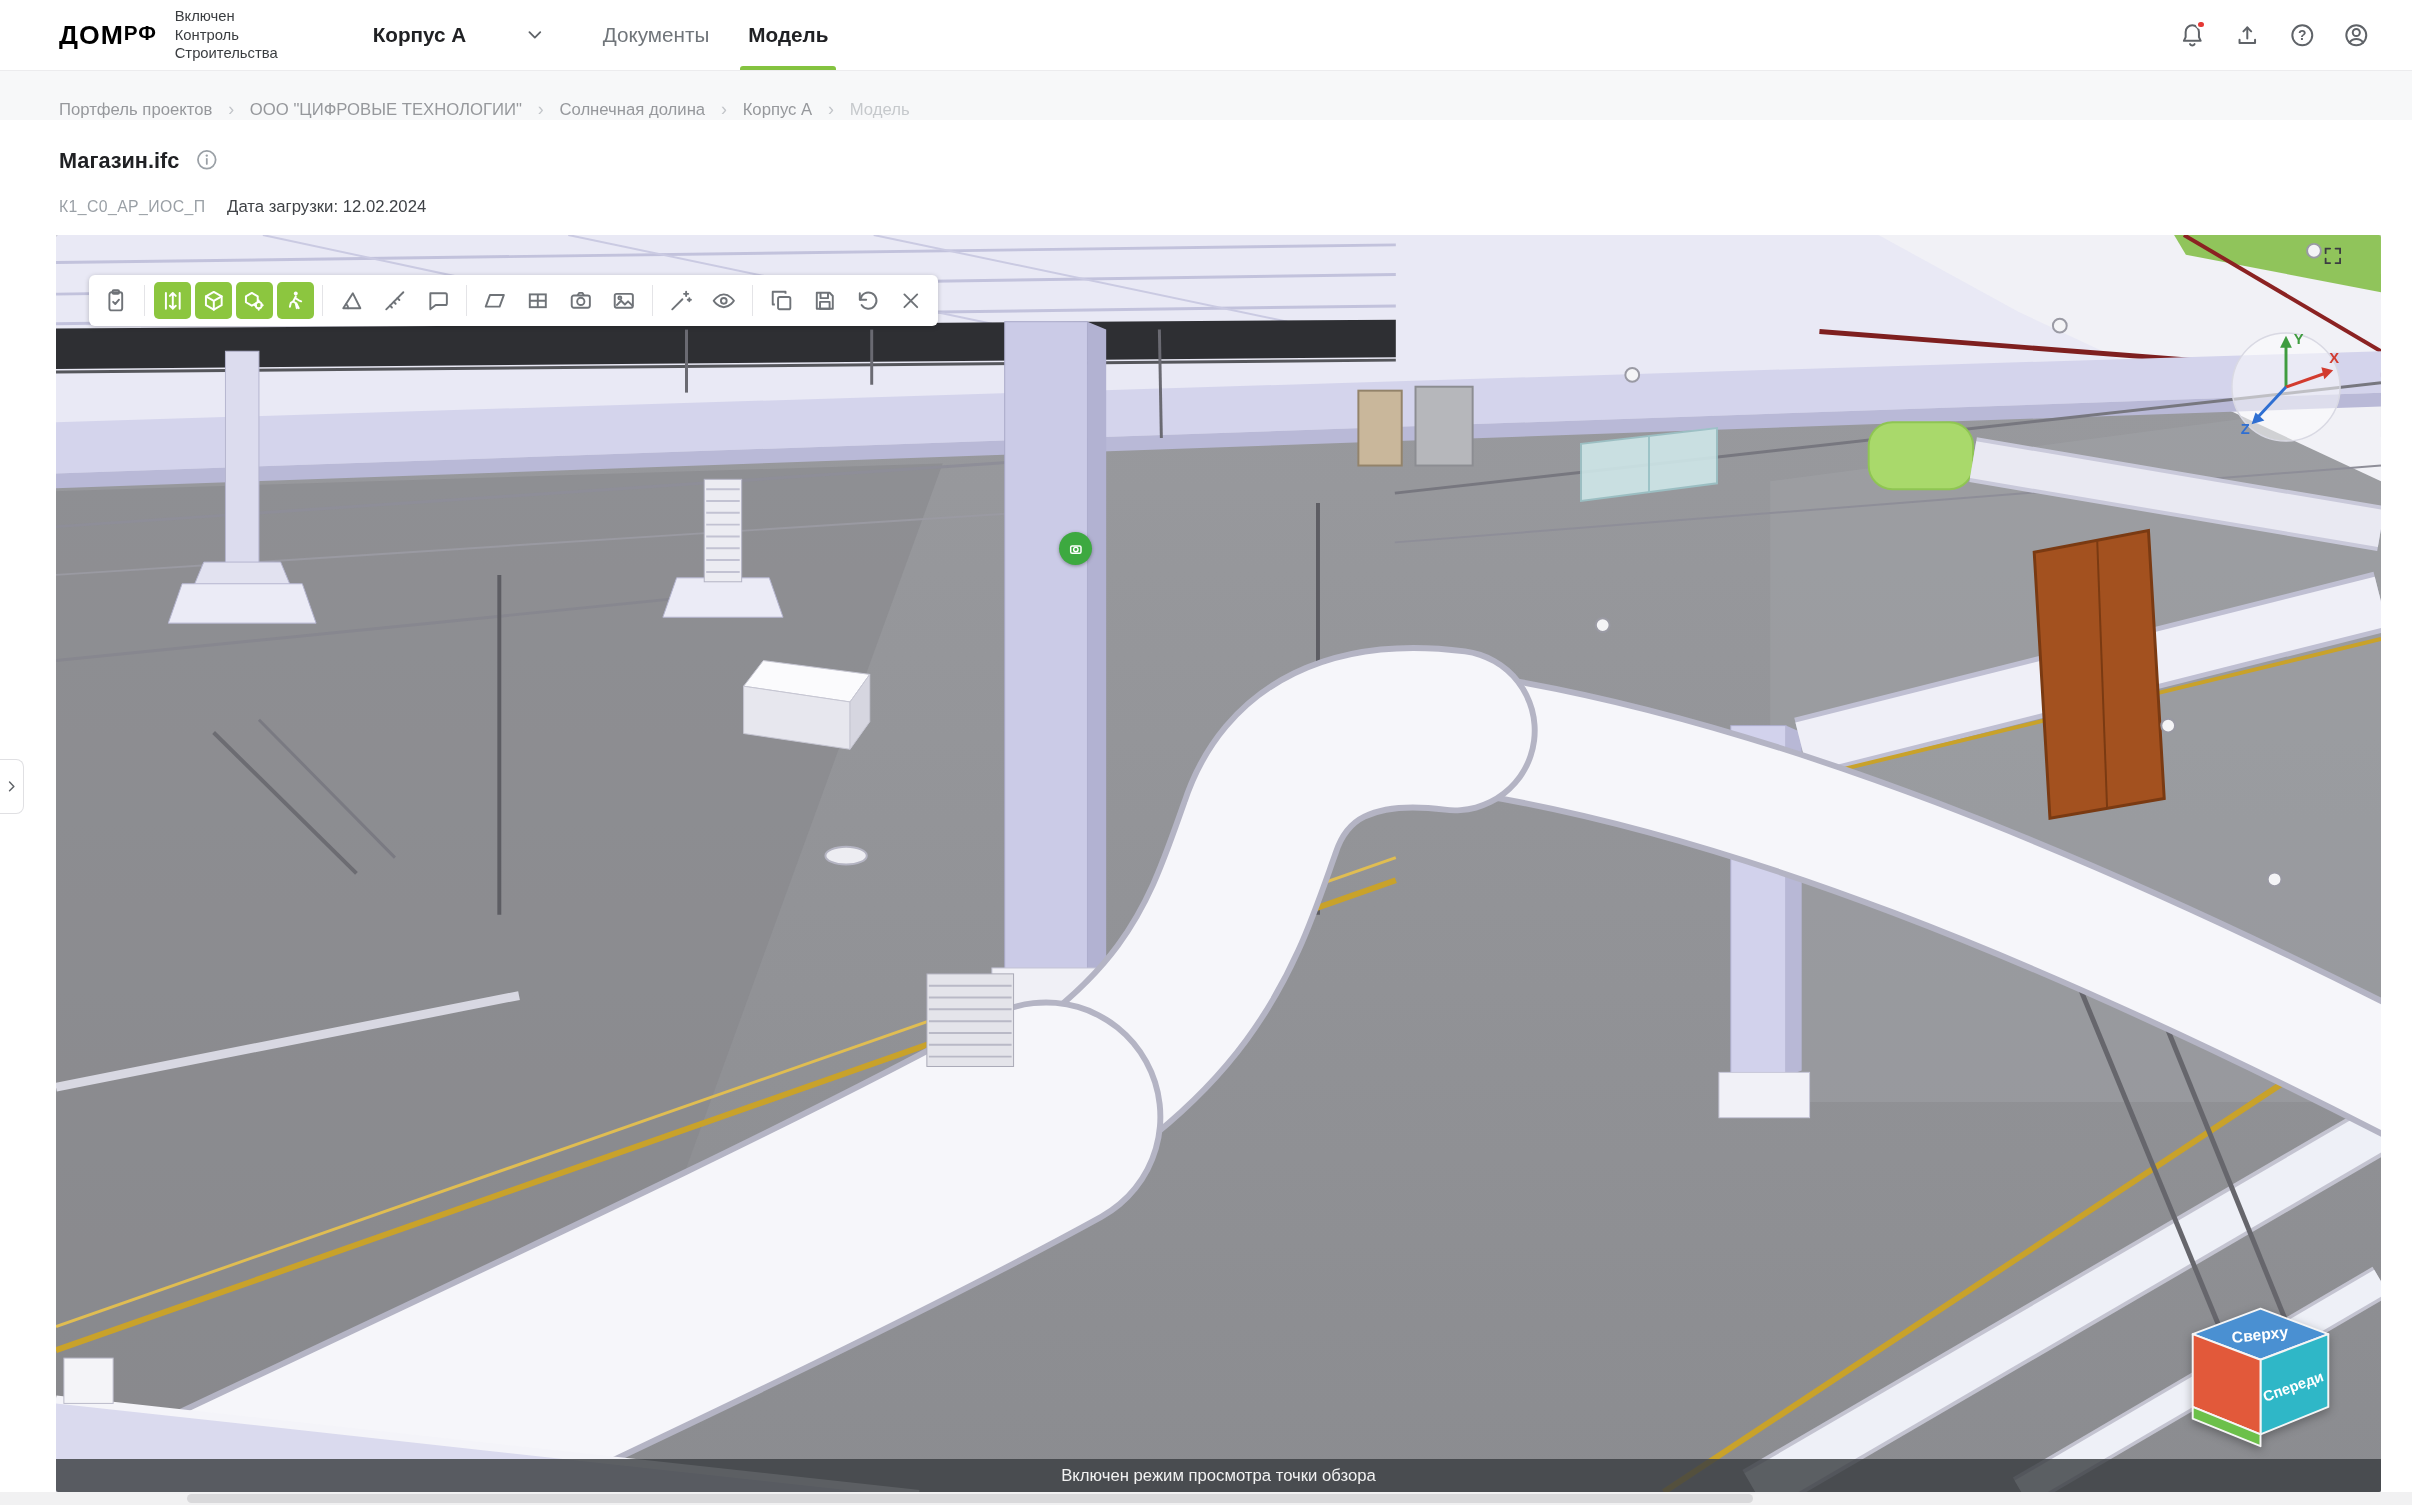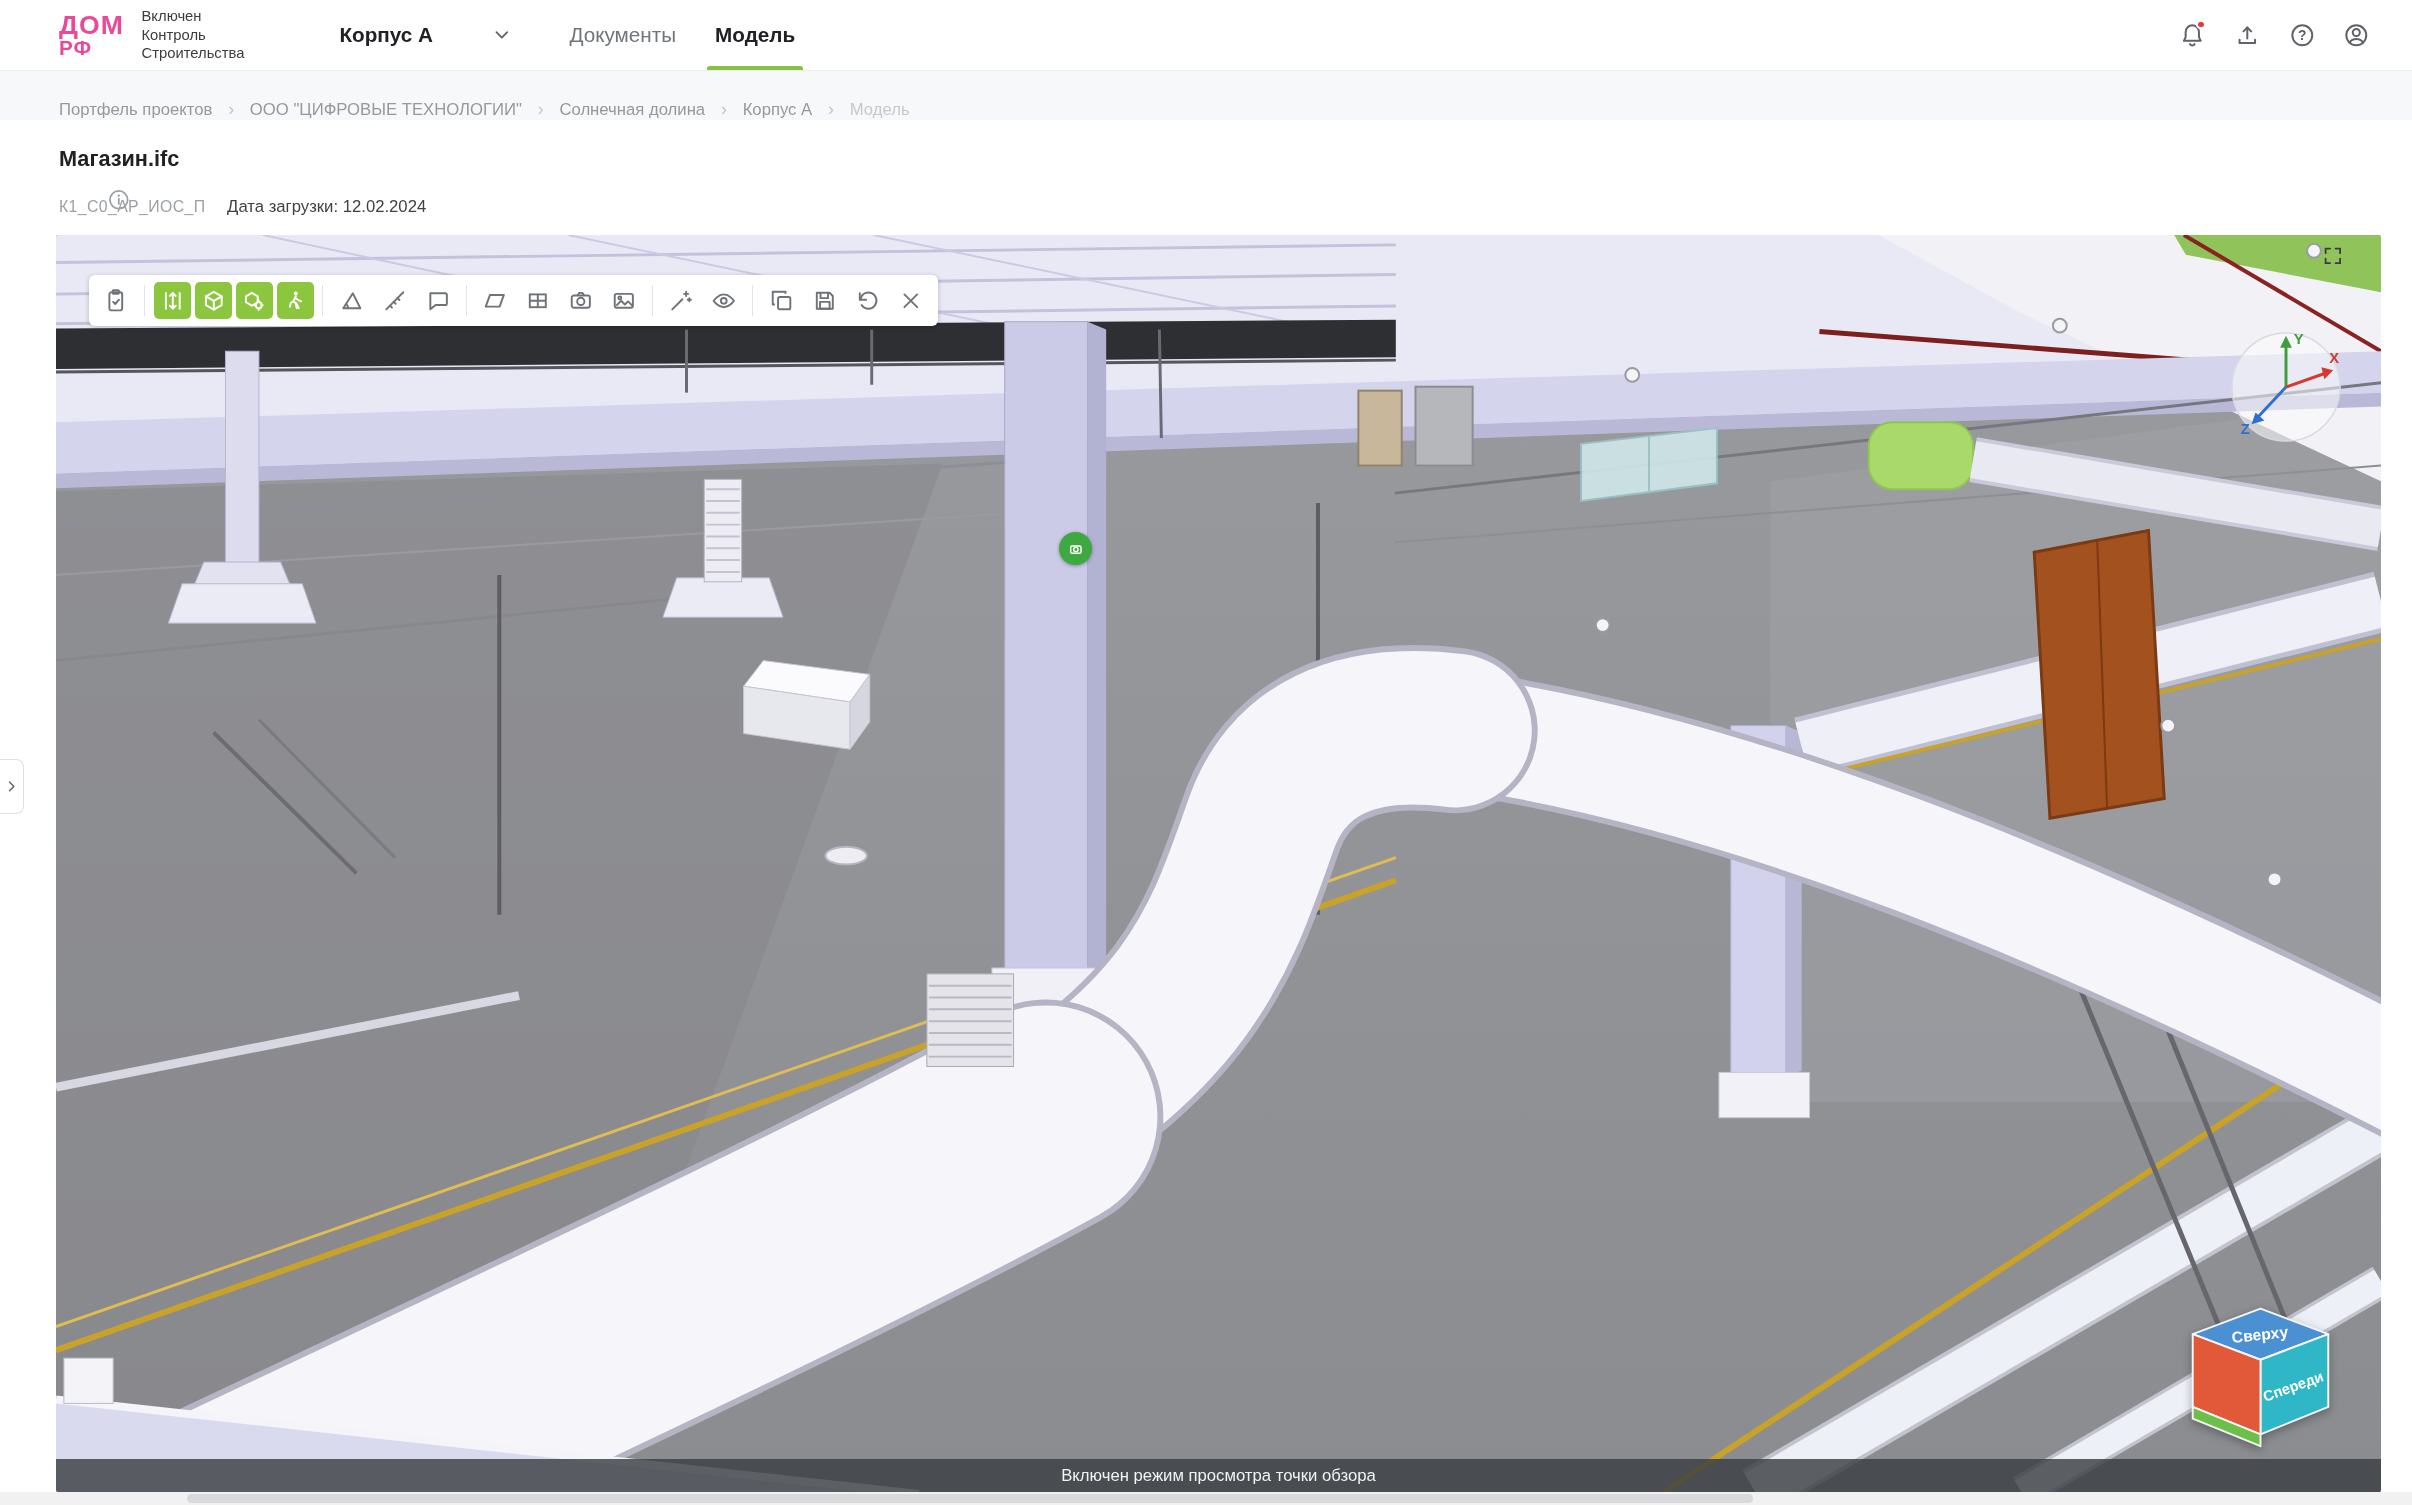--- a/index.html
+++ b/index.html
@@ -5,21 +5,21 @@
   * { box-sizing: border-box; margin: 0; padding: 0; }
   html,body { background:#fff; }
   body { font-family: "Liberation Sans", "DejaVu Sans", sans-serif; overflow:hidden; }
   .page { position:relative; width:2412px; height:1505px; background:#fff; overflow:hidden; }
   button { background:none; border:none; cursor:pointer; font-family:inherit; }
 
   
   header { position:absolute; top:0; left:0; right:0; height:71px; background:#fff;
            border-bottom:1px solid #ececee; display:flex; align-items:center; z-index:20; }
   .logo-block { display:flex; align-items:center; gap:17.7px; margin-left:59px; }
-  .logo { display:flex; flex-direction:column; line-height:.92; color:#ec4899; font-weight:800; letter-spacing:1px; }
+  .logo { display:flex; flex-direction:row; line-height:.92; color:#000000; font-weight:800; letter-spacing:1px; }
   .logo-l1 { font-size:26.6px; }
   .logo-l2 { font-size:20.7px; }
   .brand { font-size:14.8px; color:#3a3d40; line-height:1.28; }
   .project-selector { margin-left:95px; width:173px; display:flex; align-items:center; justify-content:space-between;
                       font-size:20.7px; font-weight:700; color:#202124; }
   .project-selector svg { width:21.7px; height:21.7px; color:#5f6368; }
   .main-nav { display:flex; height:100%; margin-left:55px; gap:35px; }
   .nav-item { display:flex; align-items:center; height:100%; font-size:20.7px; color:#70757a;
               text-decoration:none; position:relative; padding:0 2px; }
   .nav-item.active { color:#202124; font-weight:700; }
@@ -32,21 +32,21 @@
                background:#e53935; border:2px solid #fff; }
 
   
   .breadcrumb-bar { position:absolute; top:71px; left:0; right:0; height:49px; background:#f7f8f9;
                     display:flex; align-items:flex-end; padding-left:59px; gap:15.8px; font-size:16.7px; color:#96989c; }
   .crumb { color:#96989c; text-decoration:none; }
   .crumb.last { color:#c6c9cc; }
   .crumb-sep { color:#c2c5c9; font-size:17.7px; }
 
   
-  .title-row { position:absolute; top:146px; left:59px; display:flex; align-items:center; gap:13.8px;flex-direction:column; }
+  .title-row { position:absolute; top:146px; left:59px; display:flex; align-items:flex-end; gap:13.8px; }
   .title-row h1 { font-size:21.7px; font-weight:700; color:#202124; }
   .info-btn { width:27.6px; height:27.6px; display:grid; place-items:center; color:#9aa0a6; }
   .info-btn svg { width:23.6px; height:23.6px; }
   .meta-row { position:absolute; top:197px; left:59px; display:flex; align-items:baseline; gap:21.7px; }
   .model-code { font-size:15.8px; color:#9aa0a6; letter-spacing:0.4px; }
   .upload-date { font-size:16.7px; color:#3f4246; }
 
   
   .viewer { position:absolute; left:56px; top:235px; width:2325px; height:1257px; background:#8f9094;
             overflow:hidden; border-radius:2px; }

